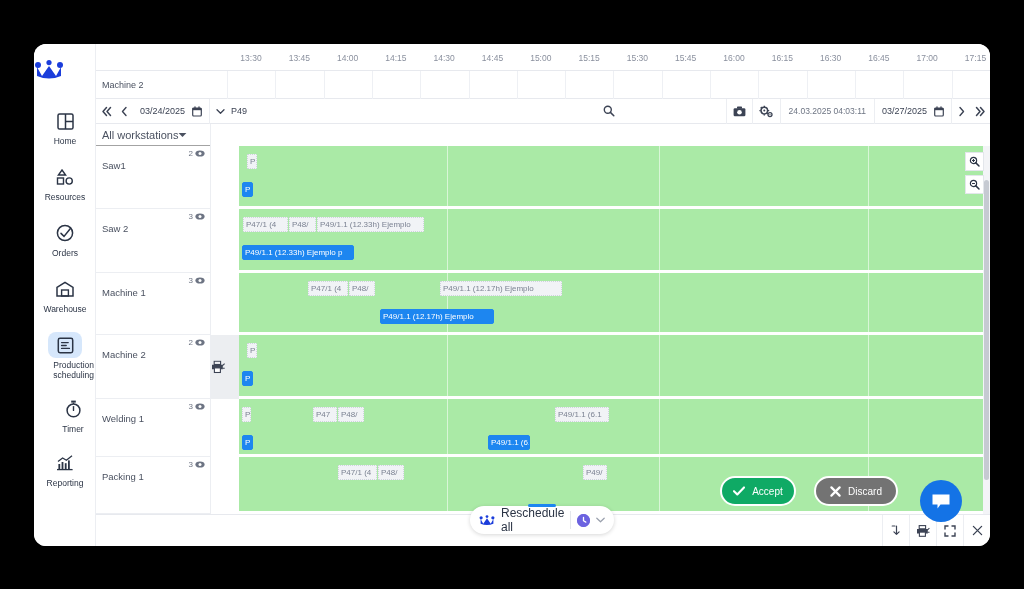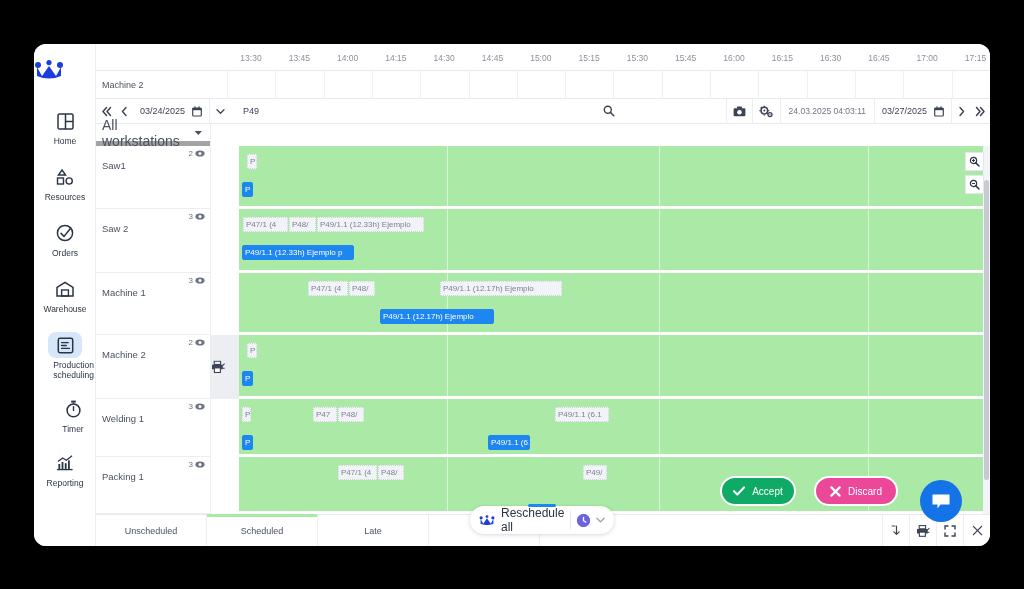--- a/index.html
+++ b/index.html
@@ -69,34 +69,34 @@
     height: 25px; display: flex; align-items: center; justify-content: center;
     color: #3c4354; cursor: pointer; flex: none;
   }
   .tb-sep { width: 1px; height: 25px; background: #eceef2; flex: none; }
   .tb-date {
     font-size: 9px; color: #3c4354; display: flex; align-items: center;
     gap: 7px; padding: 0 7px; flex: none; cursor: pointer;
   }
   .tb-search {
     flex: 1; display: flex; align-items: center; height: 25px;
-    font-size: 9px; color: #3c4354; gap: 18px; padding: 0 6px;
+    font-size: 9px; color: #3c4354; gap: 6px; padding: 0 6px;
   }
   .tb-search .tag { color:#3c4354; }
   #ts-value { font-size: 8.5px; color: #6d7483; padding: 0 8px; white-space: nowrap; }
 
   
   #resbar {
     position: absolute; left: 62px; top: 80px; width: 115px; height: 390px;
     background: #fff; border-right: 1px solid #eceef2; z-index: 20;
   }
   #ws-select {
     height: 22px; display: flex; align-items: center; justify-content: flex-start;
-    padding: 0 7px 0 6px; font-size: 14px; color: #4a5160;
-    border-bottom: 5px solid #a3a3a3; cursor: pointer;
+    padding: 0 7px 0 6px; font-size: 11px; color: #4a5160;
+    border-bottom: 1px solid #a3a3a3; cursor: pointer;
   }
   .res-row {
     position: relative; border-bottom: 1px solid #eceef2;
     background: #fff;
   }
   .res-name {
     position: absolute; left: 6px; top: 14px;
     font-size: 9.5px; color: #4a5160;
   }
   .res-count {
@@ -183,21 +183,21 @@
   }
 
   
   #accept-btn, #discard-btn {
     position: absolute; height: 30px; border-radius: 16px;
     display: flex; align-items: center; justify-content: center; gap: 7px;
     color: #fff; font-size: 10px; cursor: pointer;
     border: 2px solid #fff; z-index: 32;
   }
   #accept-btn { left: 686px; top: 432px; width: 76px; background: #0faa65; }
-  #discard-btn { left: 780px; top: 432px; width: 84px; background: #ec4899; }
+  #discard-btn { left: 780px; top: 432px; width: 84px; background: #737373; }
 
   
   #resched {
     position: absolute; left: 436px; top: 462px; width: 144px; height: 28px;
     background: #fff; border-radius: 15px; z-index: 34;
     display: flex; align-items: center; box-shadow: 0 1px 4px rgba(0,0,0,.16);
   }
   #resched .tick-top {
     position: absolute; left: 50%; top: -2px; transform: translateX(-50%);
     width: 28px; height: 3px; background: #1d86f0; border-radius: 2px;
@@ -678,33 +678,20 @@
     </span>
   </div>
 
   <div id="chat">
     <svg width="20" height="17" viewBox="0 0 20 17">
       <path d="M1.5 1.5 H18.5 V11.5 H9.5 L6.5 15.5 V11.5 H1.5 Z" fill="#fff"></path>
     </svg>
   </div>
 
   <div id="bottom">
-    <div id="bt-tabs" style="display:flex">
-        <div class="bt-tab" style="position: relative;">
-          <span>Unscheduled</span>
-        </div>
-        <div class="bt-tab" style="position: relative;">
-          <span>Scheduled</span>
-          <div style="position: absolute; left: 0px; right: 0px; top: -1px; height: 3px; background: rgb(170, 234, 166);"></div>
-        </div>
-        <div class="bt-tab" style="position: relative;">
-          <span>Late</span>
-        </div>
-        <div class="bt-tab"></div>
-      </div>
     <div class="bt-spacer"></div>
     <div class="bt-ico">
       <svg width="11" height="12" viewBox="0 0 11 12">
         <path d="M5.5 1 V9.3 M2.9 6.8 L5.5 9.4 L8.1 6.8" fill="none" stroke="#3c4354" stroke-width="1.2" stroke-linecap="round" stroke-linejoin="round"></path>
         <path d="M1.2 1 H4" stroke="#3c4354" stroke-width="1.2" stroke-linecap="round"></path>
       </svg>
     </div>
     <div class="bt-ico">
       <svg width="14" height="12" viewBox="0 0 14 12">
         <rect x="3.2" y="0.6" width="6.4" height="3.2" fill="none" stroke="#3c4354" stroke-width="1.1"></rect>

